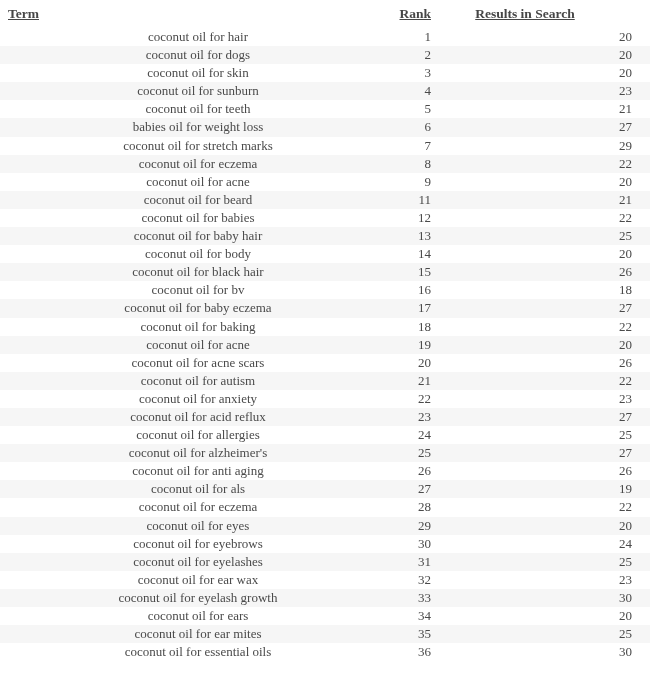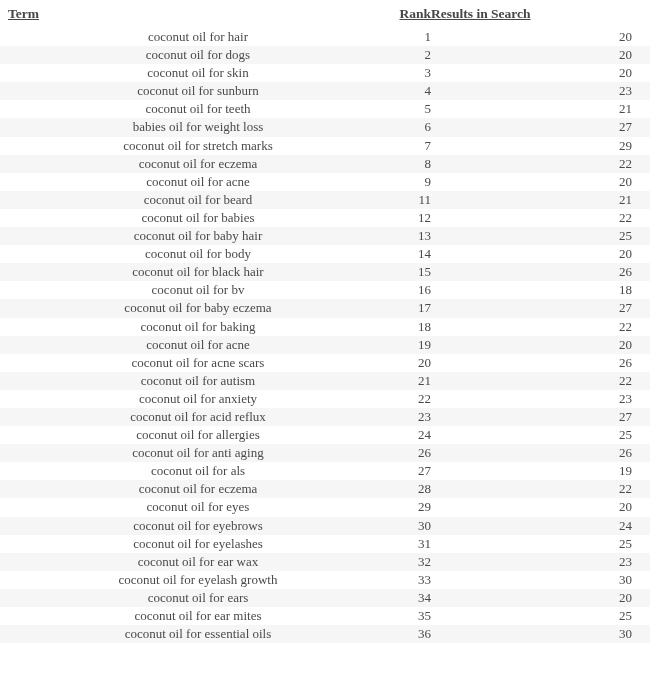--- a/index.html
+++ b/index.html
@@ -29,21 +29,21 @@
     font-weight: bold;
     text-decoration: underline;
     height: 28px;
     padding: 0;
     vertical-align: middle;
     color: #464646;
     margin-left: 48px;
   }
   thead th.h-term    { text-align: left;  padding-left: 8px; }
   thead th.h-rank    { text-align: right; }
-  thead th.h-results { text-align: left; padding-right: 31px; }
+  thead th.h-results { text-align: center; padding-right: 31px; }
 
   tbody td {
     font-size: 13px;
     height: 18.1px;
     line-height: 18.1px;
     padding: 0;
     white-space: nowrap;
     overflow: hidden;
   }
   tbody td.term    { text-align: center;  padding-left: 24px; }
@@ -191,20 +191,25 @@
         <td class="term">coconut oil for acid reflux</td>
         <td class="rank">23</td>
         <td class="results">27</td>
       </tr>
       <tr>
         <td class="term">coconut oil for allergies</td>
         <td class="rank">24</td>
         <td class="results">25</td>
       </tr>
       <tr>
+        <td class="term">coconut oil for alzheimer's</td>
+        <td class="rank">25</td>
+        <td class="results">27</td>
+      </tr>
+      <tr>
         <td class="term">coconut oil for anti aging</td>
         <td class="rank">26</td>
         <td class="results">26</td>
       </tr>
       <tr>
         <td class="term">coconut oil for als</td>
         <td class="rank">27</td>
         <td class="results">19</td>
       </tr>
       <tr>

